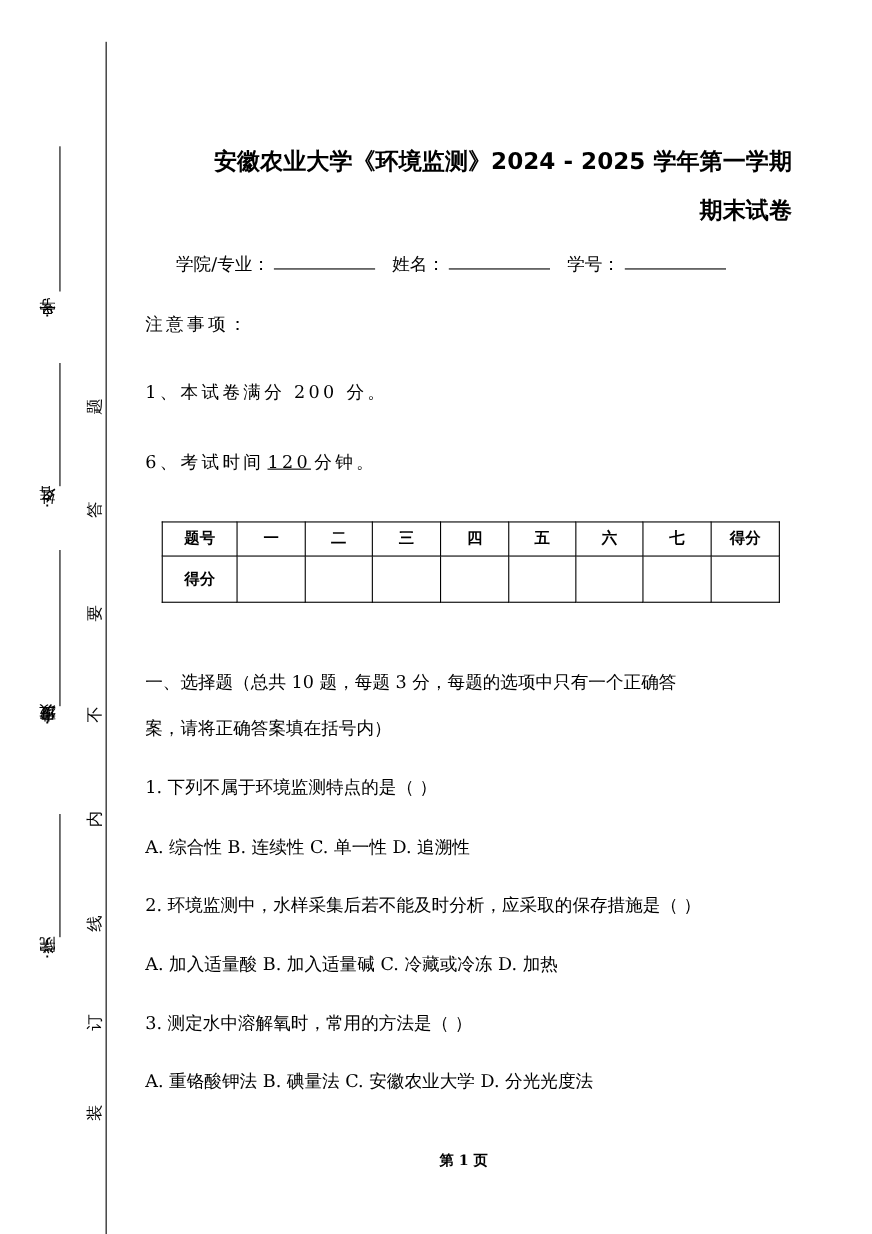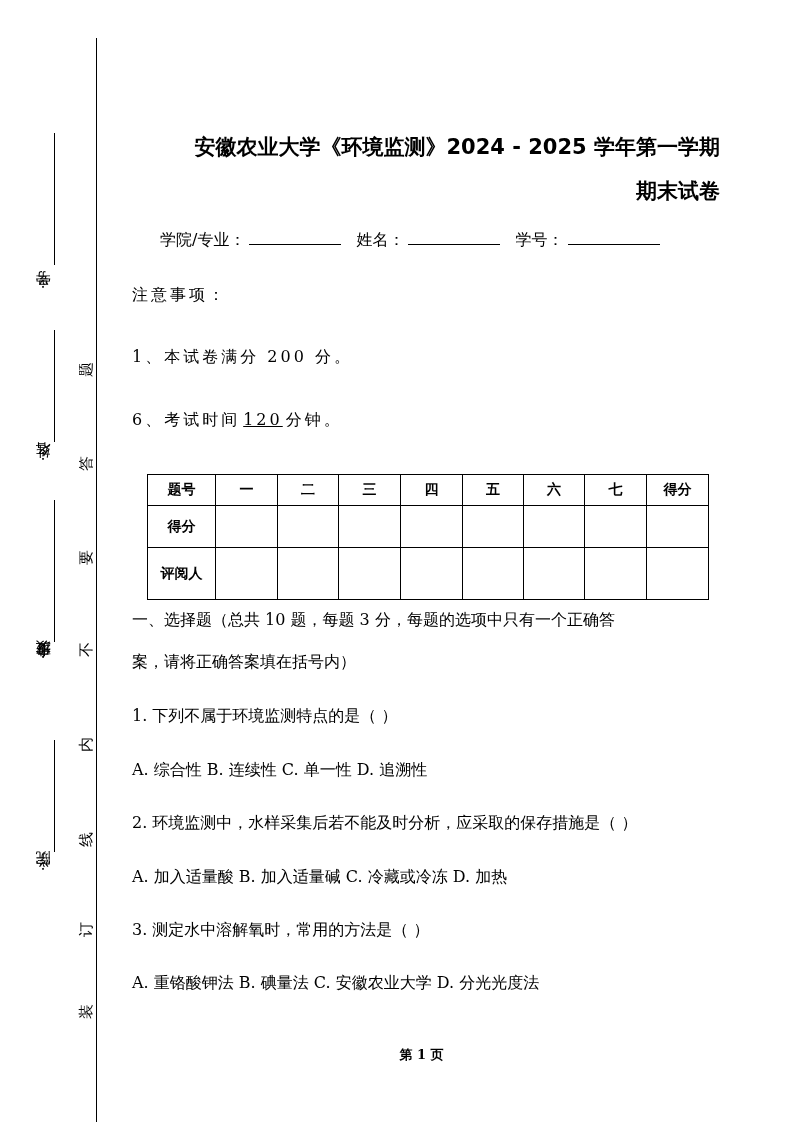--- a/index.html
+++ b/index.html
@@ -77,31 +77,20 @@
     <td>得分</td>
     <td></td>
         <td></td>
     <td></td>
         <td></td>
     <td></td>
         <td></td>
     <td></td>
         <td></td>
   </tr>
-  <tr style="height:52px">
-    <td>评阅人</td>
-    <td></td>
-        <td></td>
-    <td></td>
-        <td></td>
-    <td></td>
-        <td></td>
-    <td></td>
-        <td></td>
-  </tr>
 </tbody>
   </table>
 
 <div class="p" style="top:610px">一、选择题（总共 10 题，每题 3 分，每题的选项中只有一个正确答</div>
 <div class="p" style="top:652px">案，请将正确答案填在括号内）</div>
 
 <div class="p" style="top:706px">1. 下列不属于环境监测特点的是（    ）</div>
 <div class="p" style="top:760px">A. 综合性   B. 连续性   C. 单一性   D. 追溯性</div>
 <div class="p" style="top:813px">2. 环境监测中，水样采集后若不能及时分析，应采取的保存措施是（    ）</div>
 <div class="p" style="top:867px">A. 加入适量酸   B. 加入适量碱   C. 冷藏或冷冻   D. 加热</div>

